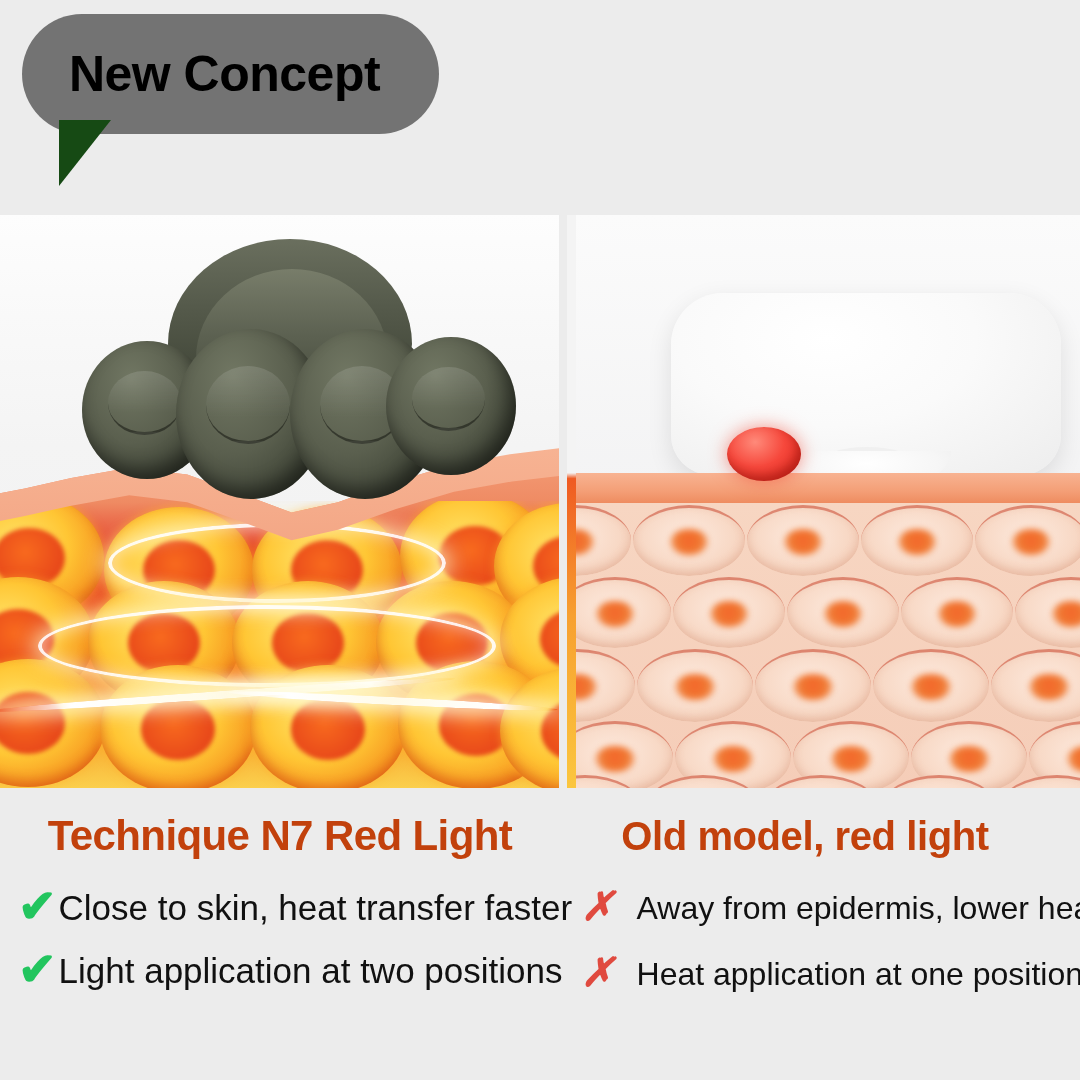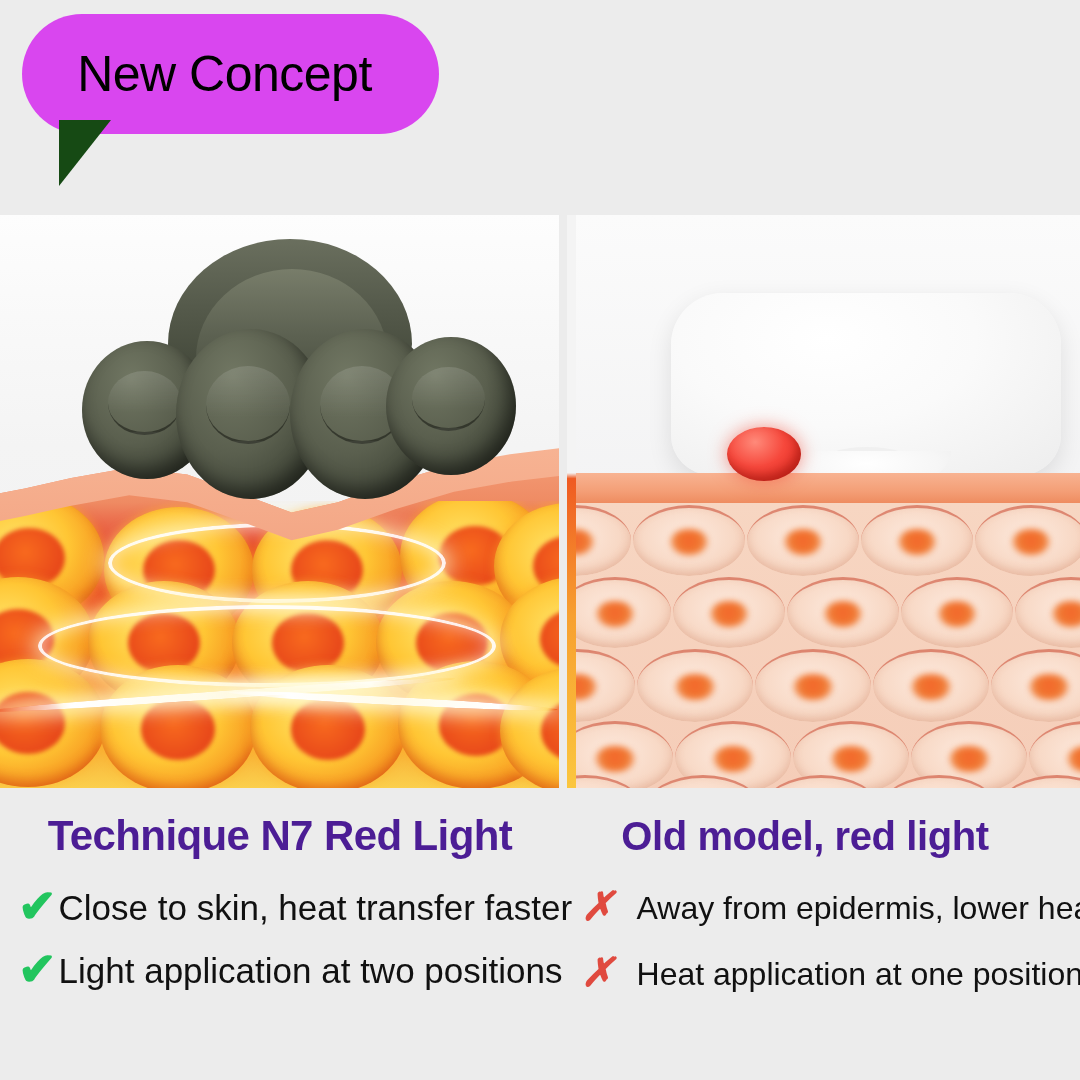--- a/index.html
+++ b/index.html
@@ -19,26 +19,26 @@
     position: relative;
     width: 1080px;
     height: 1080px;
     background: #ececec;
     overflow: hidden;
   }
 
   
   .badge {
     position: absolute;
-    background: #d946ef;
+    background: #737373;
     display: flex;
     align-items: center;
     justify-content: center;
     color: #000;
-    font-weight: normal;
+    font-weight: bold;
     letter-spacing: -0.5px;
   }
   #badge-new {
     left: 22px;
     top: 14px;
     width: 417px;
     height: 120px;
     border-radius: 60px;
     font-size: 50px;
   }
@@ -220,21 +220,21 @@
   .columns {
     position: absolute;
     left: 0; top: 788px; width: 1080px; height: 292px;
   }
   .col { position: absolute; top: 0; }
   #col-new { left: 0; width: 560px; }
   #col-old { left: 545px; width: 520px; }
 
   .col-title {
     font-weight: bold;
-    color: #4c1d95;
+    color: #c2410c;
     text-align: center;
     white-space: nowrap;
   }
   #col-new .col-title { font-size: 42px; margin-top: 24px; letter-spacing: -0.6px; }
   #col-old .col-title { font-size: 40px; margin-top: 26px; letter-spacing: -0.4px; }
 
   .bullets { margin-top: 16px; }
   .bullet {
     display: flex;
     align-items: center;

